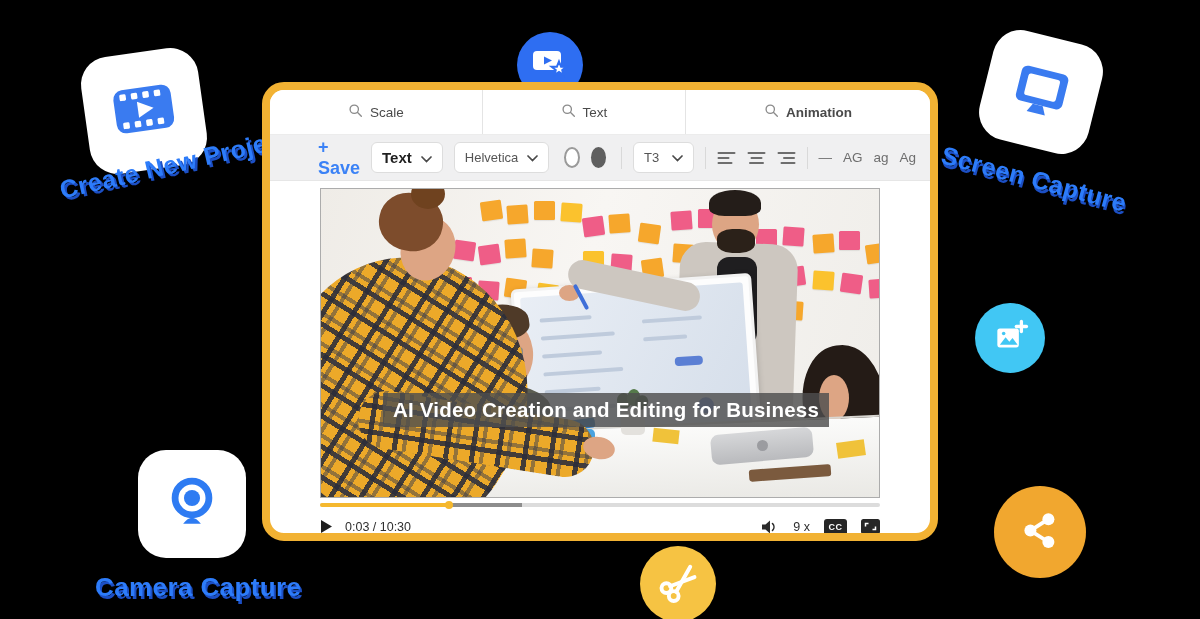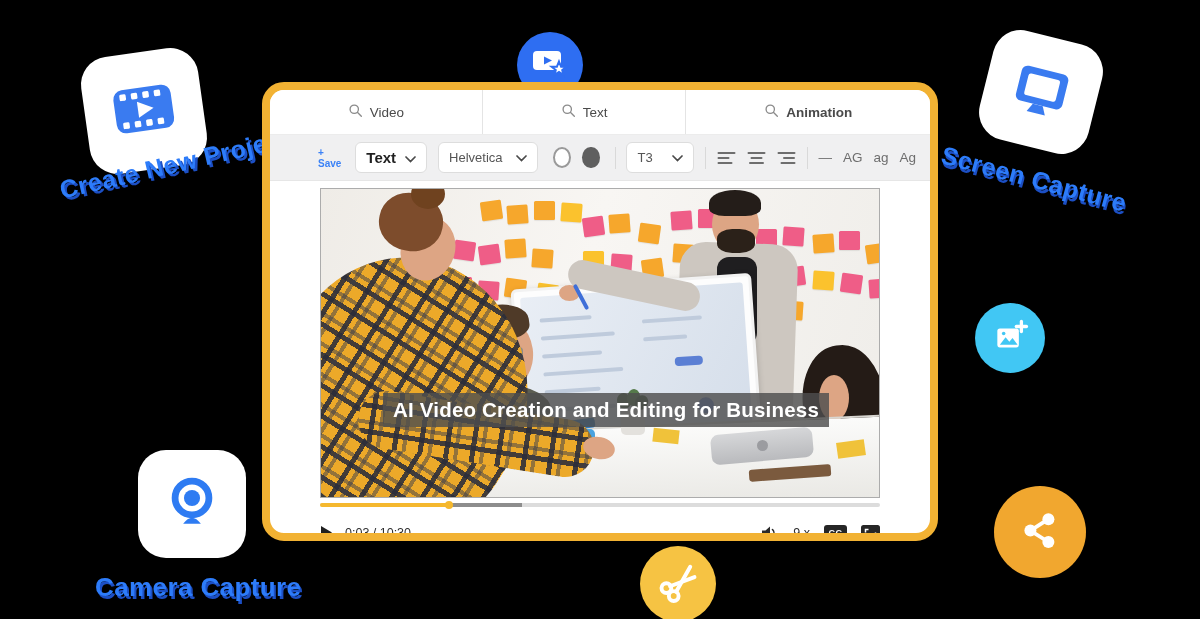--- a/index.html
+++ b/index.html
@@ -35,21 +35,21 @@
   .menu-item{
     flex:1 1 auto;display:flex;align-items:center;justify-content:center;gap:7px;
     font-size:13.5px;color:#4a4a4a;border-right:1px solid #e4e4e4;padding:0 6px;cursor:default;
     white-space:nowrap;
   }
   .menu-item:last-child{border-right:none;font-weight:bold;}
   .fmtbar{
     height:45px;background:#f0f0f1;border-bottom:1px solid #e6e6e6;
     display:flex;align-items:center;gap:11px;padding:0 14px 0 48px;
   }
-  .save{color:#3b82f6;font-size:10px;font-weight:600;}
+  .save{color:#3b82f6;font-size:18px;font-weight:600;}
   .dd{
     background:#fff;border:1px solid #ddd;border-radius:6px;height:29px;
     display:flex;align-items:center;gap:9px;padding:0 10px;color:#555;font-size:13px;
   }
   .dd.bold{font-weight:700;font-size:15px;color:#1f1f1f;}
   .swatch{width:21px;height:21px;border-radius:50%;}
   .swatch.outline{background:#fff;border:2px solid #9a9a9a;box-sizing:border-box;}
   .swatch.fill{background:#5f5f5f;}
   .vdiv{width:1px;height:22px;background:#d9d9d9;}
   .alignbtn{display:flex;align-items:center;}
@@ -81,21 +81,21 @@
   #caption{
     position:absolute;left:62px;top:204px;width:446px;height:34px;z-index:10;
     background:rgba(78,78,78,.82);display:flex;align-items:center;justify-content:center;
     color:#fff;font-size:20.5px;font-weight:700;letter-spacing:.2px;white-space:nowrap;
   }
   
   #progress{position:relative;width:560px;height:4px;margin:5px auto 0;background:#dcdcdc;border-radius:2px;}
   #progress .played{position:absolute;left:0;top:0;height:4px;width:23%;background:#f5b82e;border-radius:2px;}
   #progress .buffered{position:absolute;left:23%;top:0;height:4px;width:13%;background:#8d8d8d;}
   #progress .knob{position:absolute;left:calc(23% - 4px);top:-2px;width:8px;height:8px;border-radius:50%;background:#f5b82e;}
-  #controls{width:560px;height:29px;margin:11px auto;display:flex;align-items:center;justify-content:space-between;}
+  #controls{width:560px;height:29px;margin:5px auto;display:flex;align-items:center;justify-content:space-between;}
   .cgroup{display:flex;align-items:center;gap:14px;}
   .time{font-size:12.5px;color:#2f2f2f;}
   .ccbadge{width:23px;height:16px;border-radius:3px;background:#262626;color:#fff;
     font-size:9px;font-weight:700;display:flex;align-items:center;justify-content:center;letter-spacing:.5px;}
 </style>
 </head>
 <body>
 
 <div class="card" style="left:85px;top:52px;width:118px;height:118px;transform:rotate(-8deg);">
   <span>
@@ -191,21 +191,21 @@
 <div class="float-label" style="left:95px;top:572px;font-size:26px;">Camera Capture</div>
 
 <div id="editor">
 
   <div class="menu">
     <div class="menu-item">
       <span><svg width="15" height="15" viewBox="0 0 18 18" fill="none">
             <circle cx="7.5" cy="7.5" r="5" stroke="#8b8b8b" stroke-width="1.6"></circle>
             <line x1="11.5" y1="11.5" x2="16" y2="16" stroke="#8b8b8b" stroke-width="1.6" stroke-linecap="round"></line>
           </svg></span>
-      <span>Video</span>
+      <span>Scale</span>
     </div>
     <div class="menu-item">
       <span><svg width="15" height="15" viewBox="0 0 18 18" fill="none">
             <circle cx="7.5" cy="7.5" r="5" stroke="#8b8b8b" stroke-width="1.6"></circle>
             <line x1="11.5" y1="11.5" x2="16" y2="16" stroke="#8b8b8b" stroke-width="1.6" stroke-linecap="round"></line>
           </svg></span>
       <span>Text</span>
     </div>
     <div class="menu-item">
       <span><svg width="15" height="15" viewBox="0 0 18 18" fill="none">

